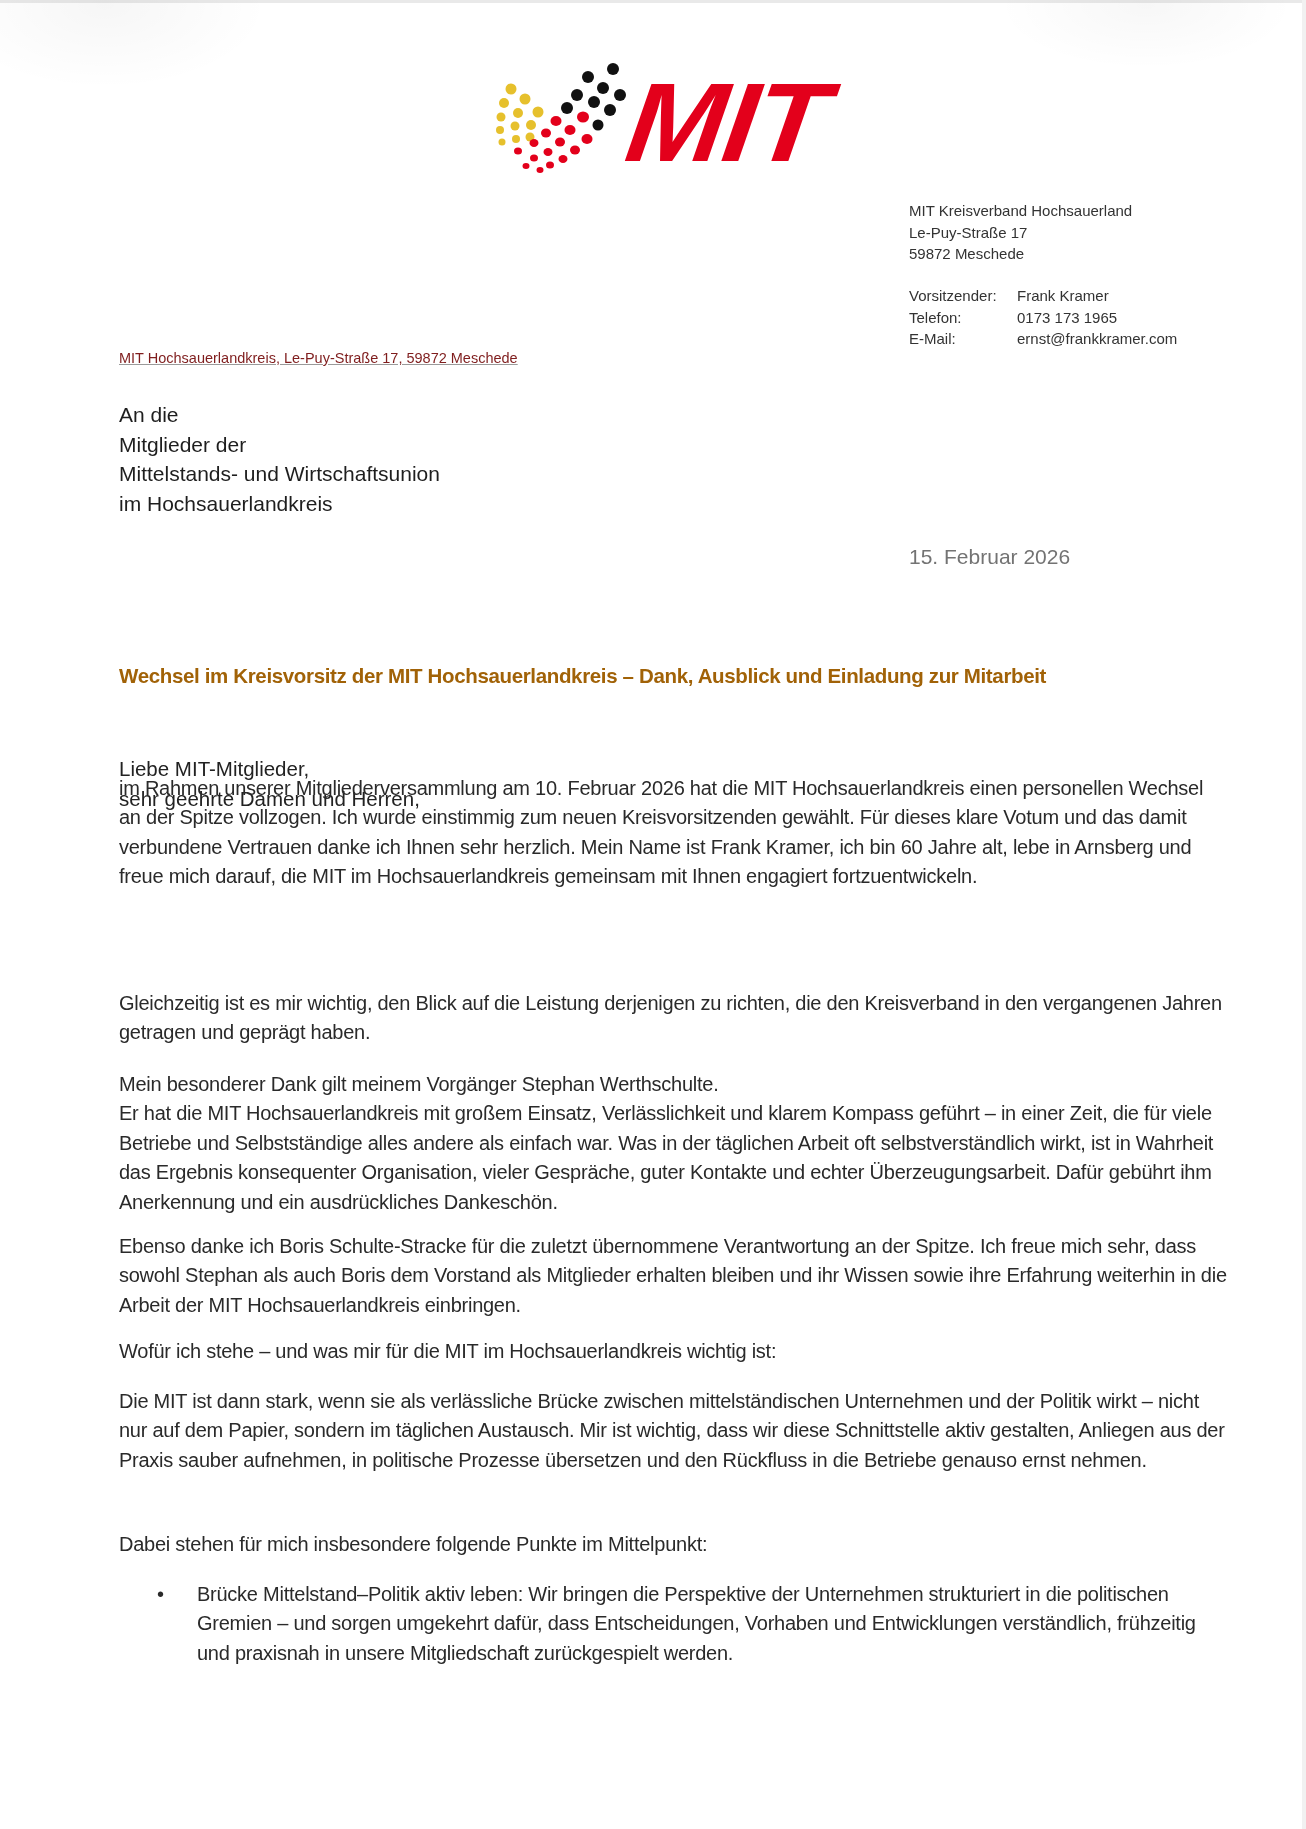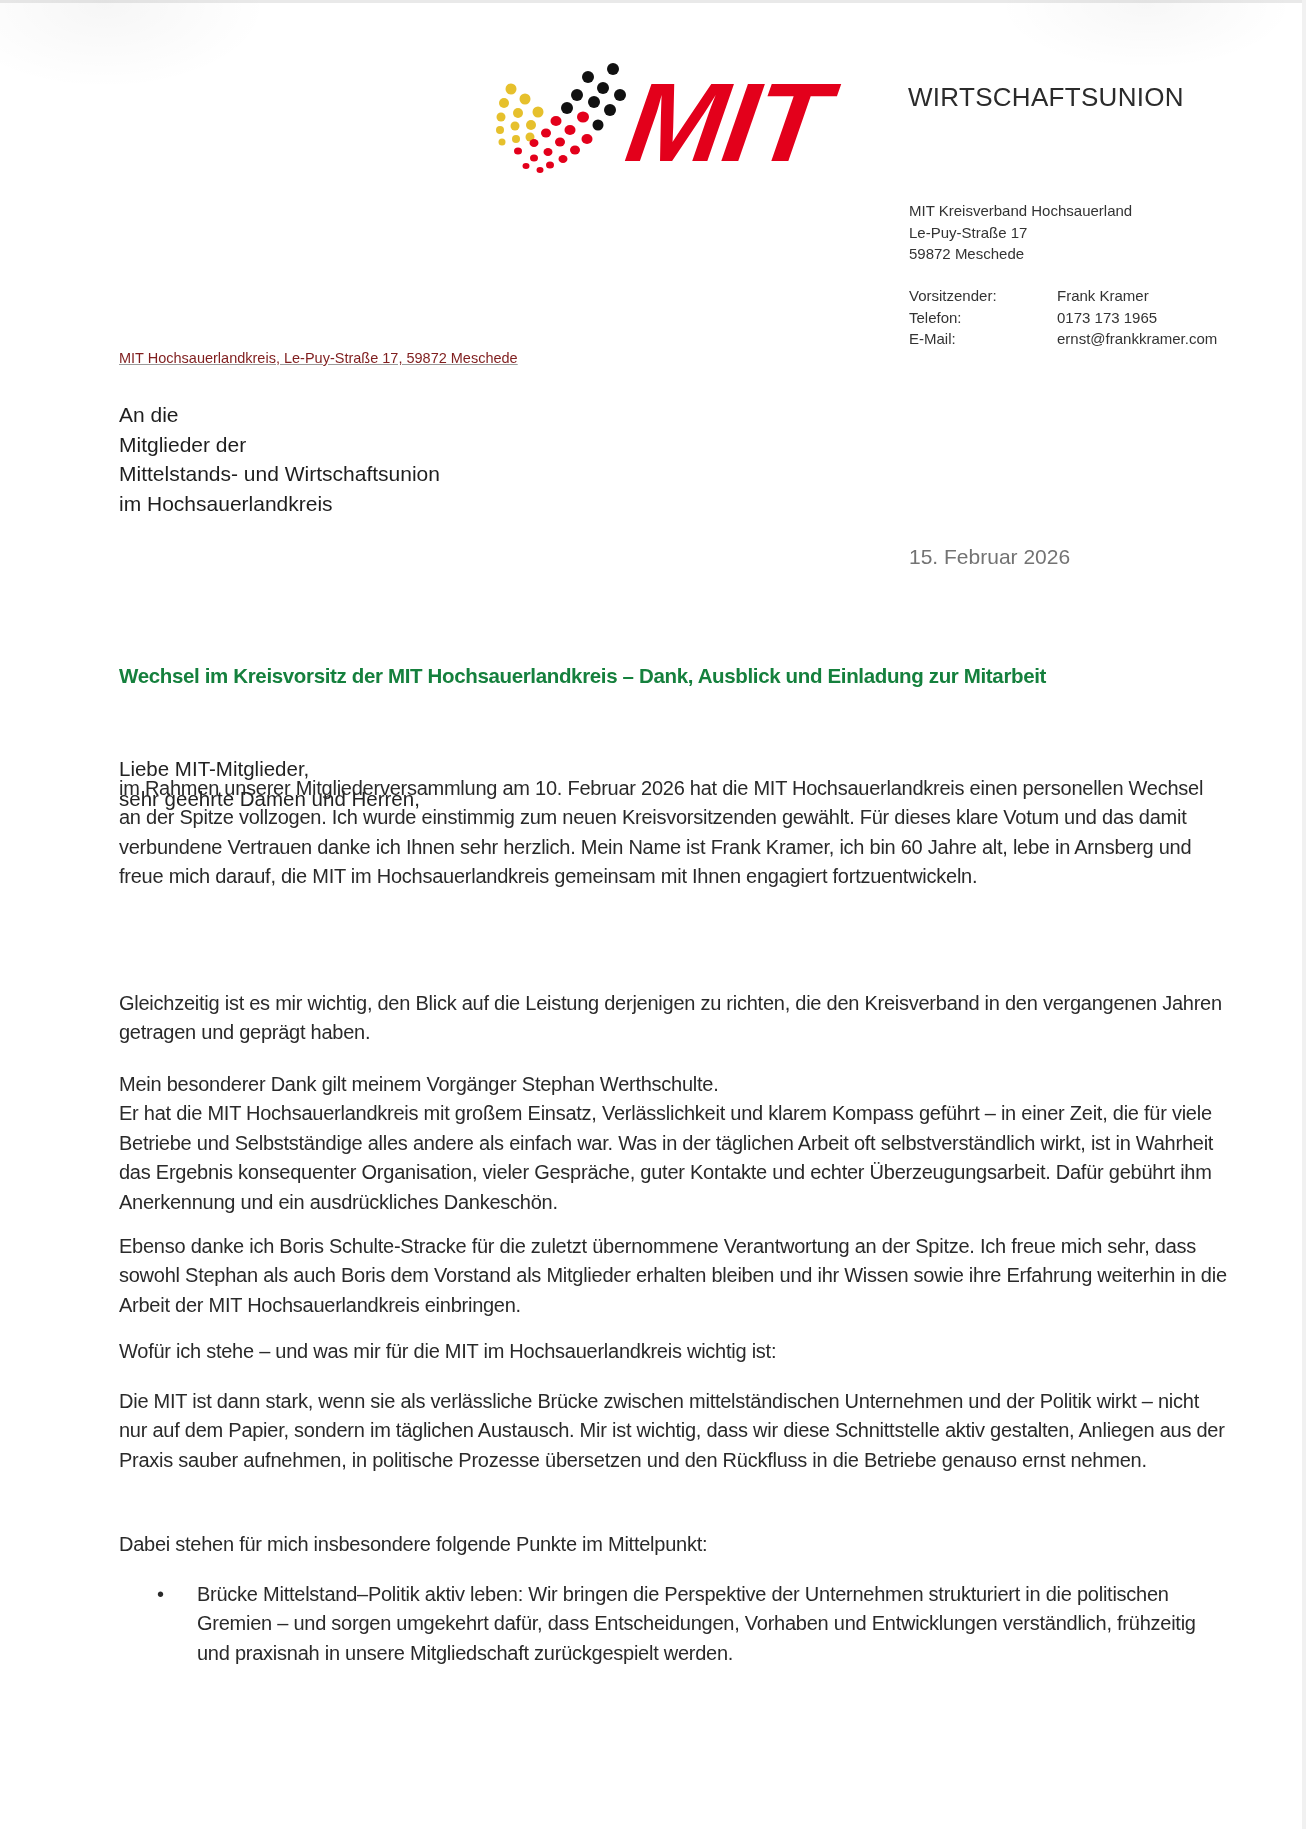--- a/index.html
+++ b/index.html
@@ -50,40 +50,40 @@
     .org-name div { white-space: nowrap; }
 
     .sender-block {
       position: absolute; left: 909px; top: 200px;
       font-size: 15px; line-height: 21.5px; color: #333;
     }
     .contact-block {
       position: absolute; left: 909px; top: 285px;
       font-size: 15px; line-height: 21.5px; color: #333;
     }
-    .contact-row { display: flex; white-space: nowrap; gap: 40px; }
+    .contact-row { display: flex; white-space: nowrap; }
     .contact-label { width: 108px; }
 
     .return-address {
       position: absolute; left: 119px; top: 350px;
       font-size: 14.5px; color: #7f1d1d;
       text-decoration: underline; text-decoration-color: #9a9a9a;
       white-space: nowrap;
     }
     .recipient {
       position: absolute; left: 119px; top: 400px;
       font-size: 21px; line-height: 29.5px; color: #1e1e1e;
     }
     .date {
       position: absolute; left: 909px; top: 545px;
       font-size: 21px; color: #737373; white-space: nowrap;
     }
     .subject {
       position: absolute; left: 119px; top: 664px;
-      font-size: 20.5px; font-weight: bold; color: #15803d; white-space: nowrap;
+      font-size: 20.5px; font-weight: bold; color: #a16207; white-space: nowrap;
       letter-spacing: -0.35px;
     }
     .salutation {
       position: absolute; left: 119px; top: 754px;
       font-size: 20.5px; line-height: 29.5px; color: #222;
     }
     .body-text {
       position: absolute; left: 119px; width: 1110px;
       font-size: 20px; line-height: 29.4px; color: #2a2a2a;
       letter-spacing: -0.25px;
@@ -156,21 +156,20 @@
       <ellipse cx="44" cy="103" rx="4" ry="3.5"></ellipse>
       <ellipse cx="60" cy="110" rx="4" ry="3.5"></ellipse>
       <ellipse cx="36" cy="111" rx="3.5" ry="3"></ellipse>
       <ellipse cx="50" cy="115" rx="3.5" ry="3"></ellipse>
     </g>
   </svg>
   <div class="logo-mit">MIT</div>
 </div>
 
 <div class="org-name">
-  <div>WIRTSCHAFTSUNION</div>
 </div>
 
 <div class="sender-block">
   <div>MIT Kreisverband Hochsauerland</div>
   <div>Le-Puy-Straße 17</div>
   <div>59872 Meschede</div>
 </div>
 
 <div class="contact-block">
   <div class="contact-row">

